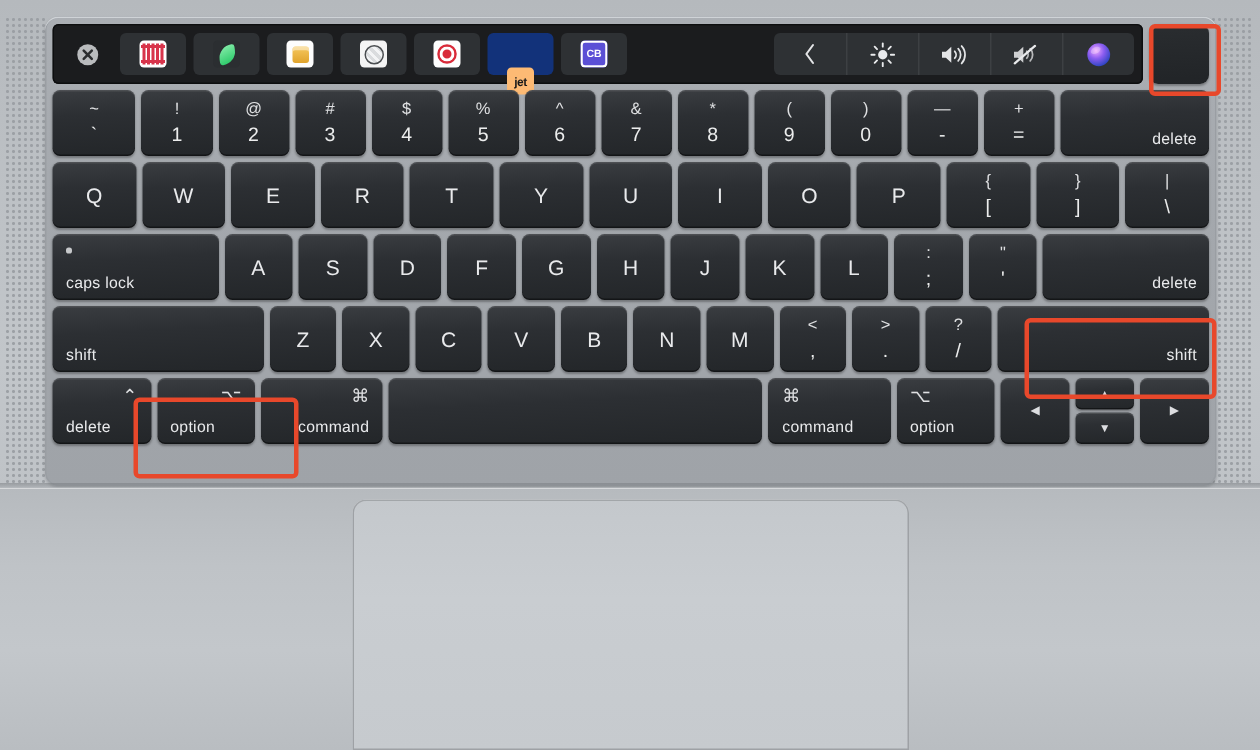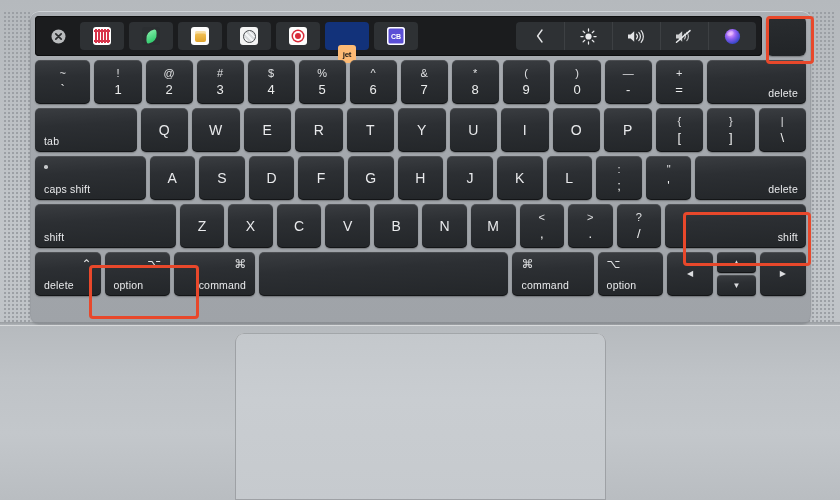--- a/index.html
+++ b/index.html
@@ -383,23 +383,20 @@
       <div class="key dual">
         <span class="top">+</span>
         <span class="bot">=</span>
       </div>
       <div class="key word right-al" style="flex:1.75 1 0">
         <span class="lbl">delete</span>
       </div>
     </div>
 
     <div class="row">
-      <div class="key word" style="flex:1.78 1 0">
-        <span class="lbl">tab</span>
-      </div>
       <div class="key alpha">
           <span class="lbl">Q</span>
         </div>
       <div class="key alpha">
           <span class="lbl">W</span>
         </div>
       <div class="key alpha">
           <span class="lbl">E</span>
         </div>
       <div class="key alpha">
@@ -433,21 +430,21 @@
       </div>
       <div class="key dual">
         <span class="top">|</span>
         <span class="bot">\</span>
       </div>
     </div>
 
     <div class="row">
       <div class="key word" style="flex:2.05 1 0">
         <span class="capsdot"></span>
-        <span class="lbl">caps shift</span>
+        <span class="lbl">caps lock</span>
       </div>
       <div class="key alpha">
           <span class="lbl">A</span>
         </div>
       <div class="key alpha">
           <span class="lbl">S</span>
         </div>
       <div class="key alpha">
           <span class="lbl">D</span>
         </div>

